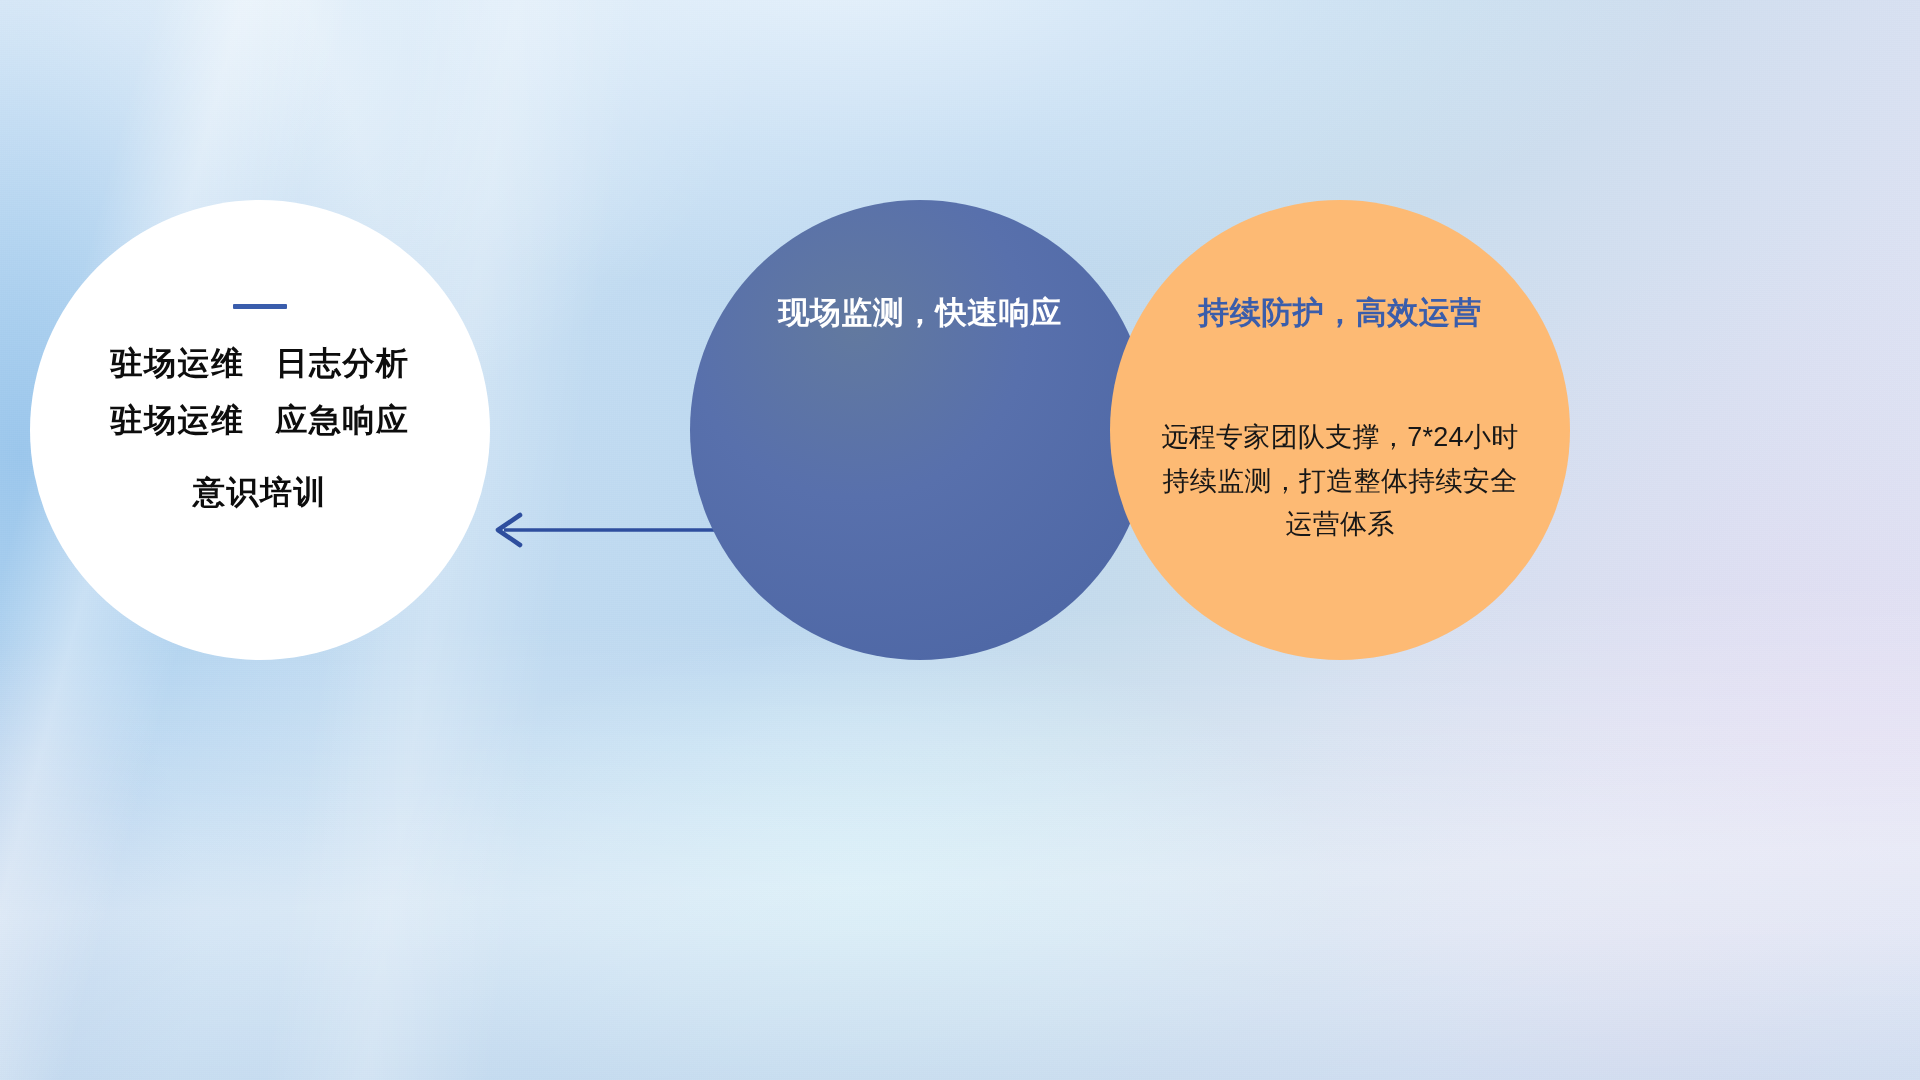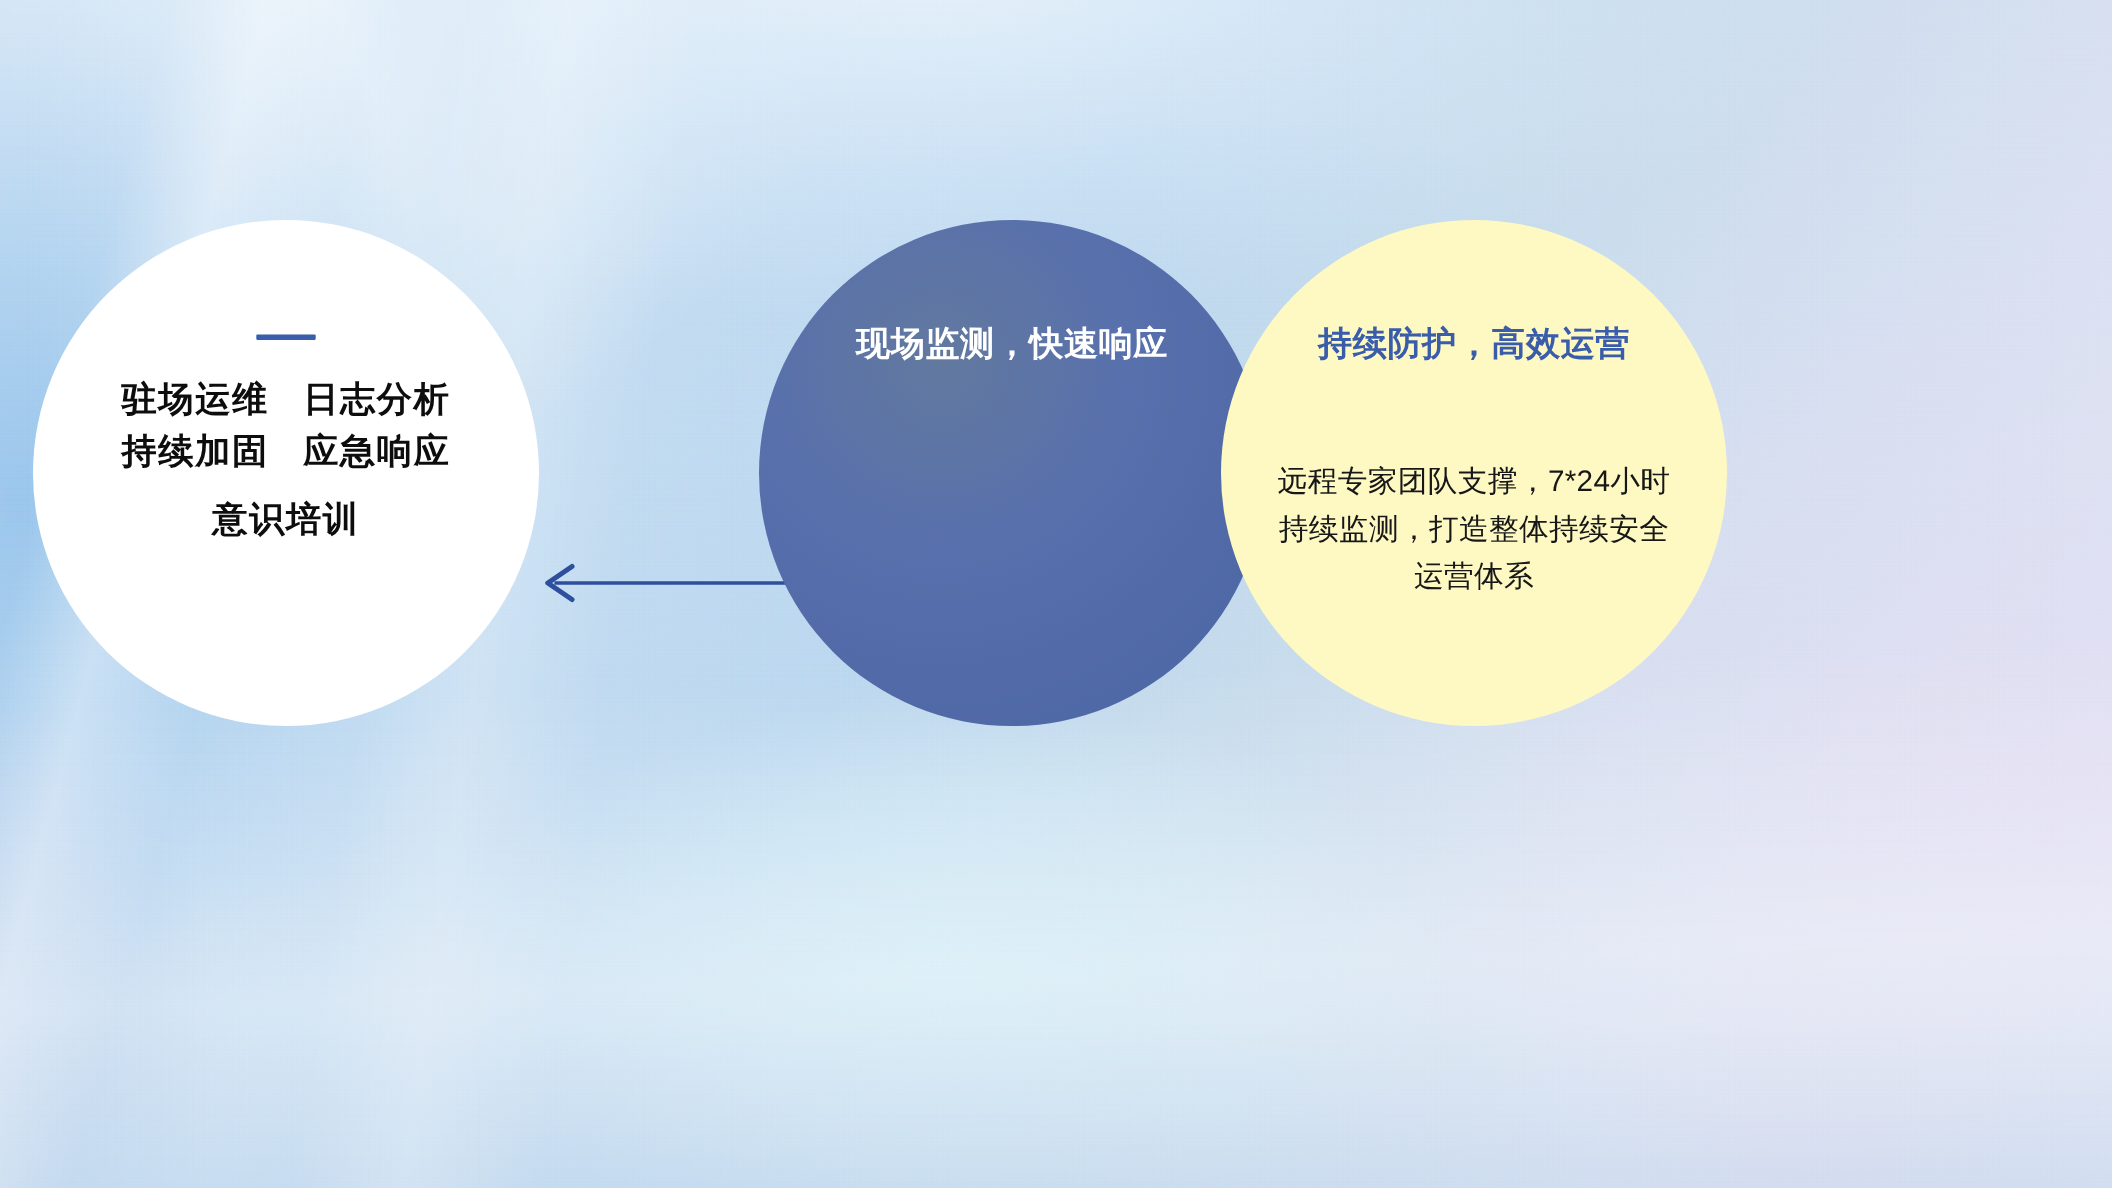--- a/index.html
+++ b/index.html
@@ -113,21 +113,21 @@
   }
   .dash {
     width:54px; height:5px;
     background:#3a5dac;
     border-radius:1px;
     margin-bottom:38px;
   }
   .left-lines {
     display:flex; flex-direction:column;
     align-items:center;
-    gap:13px;
+    gap:23px;
   }
   .left-line {
     color:#0d0d0d;
     font-size:32px;
     font-weight:bold;
     letter-spacing:1.5px;
     white-space:pre;
     line-height:1.05;
   }
   .left-line.single { margin-top:16px; }
@@ -155,21 +155,21 @@
     line-height:1.62;
     text-align:center;
     width:300px;
     letter-spacing:.3px;
   }
 
   
   #circle-right {
     left:1110px; top:200px;
     width:460px; height:460px;
-    background:#fef9c3;
+    background:#fdba74;
     justify-content:flex-start;
     padding-top:92px;
     z-index:3;
   }
   #circle-right .ctitle {
     color:#3a5dab;
     font-size:31px;
     font-weight:bold;
     letter-spacing:.5px;
     white-space:nowrap;
@@ -208,21 +208,21 @@
     <svg width="300" height="60" viewBox="0 0 300 60">
       <line x1="300" y1="30" x2="34" y2="30" stroke="#2E4E9E" stroke-width="3.4"></line>
       <polyline points="50,15 28,30 50,45" fill="none" stroke="#2E4E9E" stroke-width="4.6" stroke-linecap="round" stroke-linejoin="round"></polyline>
     </svg>
   </div>
 
   <div class="circle" id="circle-left">
     <div class="dash"></div>
     <div class="left-lines">
       <div class="left-line">驻场运维   日志分析</div>
-      <div class="left-line">持续加固   应急响应</div>
+      <div class="left-line">驻场运维   应急响应</div>
       <div class="left-line single">意识培训</div>
     </div>
   </div>
 
   <div class="circle" id="circle-mid">
     <div class="ctitle">现场监测，快速响应</div>
   </div>
 
   <div class="circle" id="circle-right">
     <div class="ctitle">持续防护，高效运营</div>

